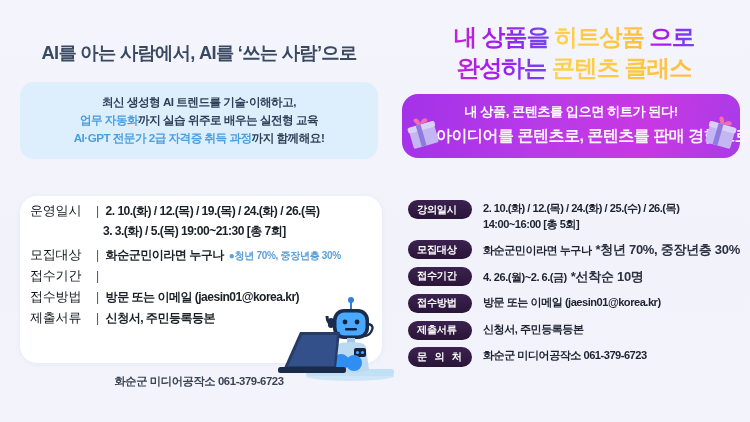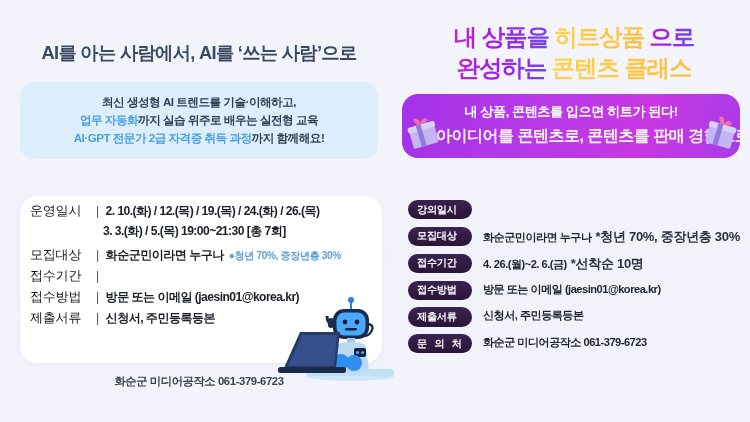--- a/index.html
+++ b/index.html
@@ -284,20 +284,21 @@
           <rect x="12" y="8" width="5" height="22" fill="#8f7be0"></rect>
           <path d="M14 8 q-5 -7 -1 -7 q4 0 4 7 z" fill="#ef6fa8"></path>
           <path d="M16 8 q5 -7 8 -4 q3 3 -4 4 z" fill="#ef6fa8"></path>
         </g>
       </svg>
     </div>
 
     <div class="r-rows">
         <div class="r-row">
           <span class="pill">강의일시</span>
+          <span class="r-val"><span>2. 10.(화) / 12.(목) / 24.(화) / 25.(수) / 26.(목)</span><div>14:00~16:00 [총 5회]</div></span>
         </div>
         <div class="r-row">
           <span class="pill">모집대상</span>
           <span class="r-val"><span>화순군민이라면 누구나</span><span class="note2">*청년 70%, 중장년층 30%</span></span>
         </div>
         <div class="r-row">
           <span class="pill">접수기간</span>
           <span class="r-val"><span>4. 26.(월)~2. 6.(금)</span><span class="note2">*선착순 10명</span></span>
         </div>
         <div class="r-row">

